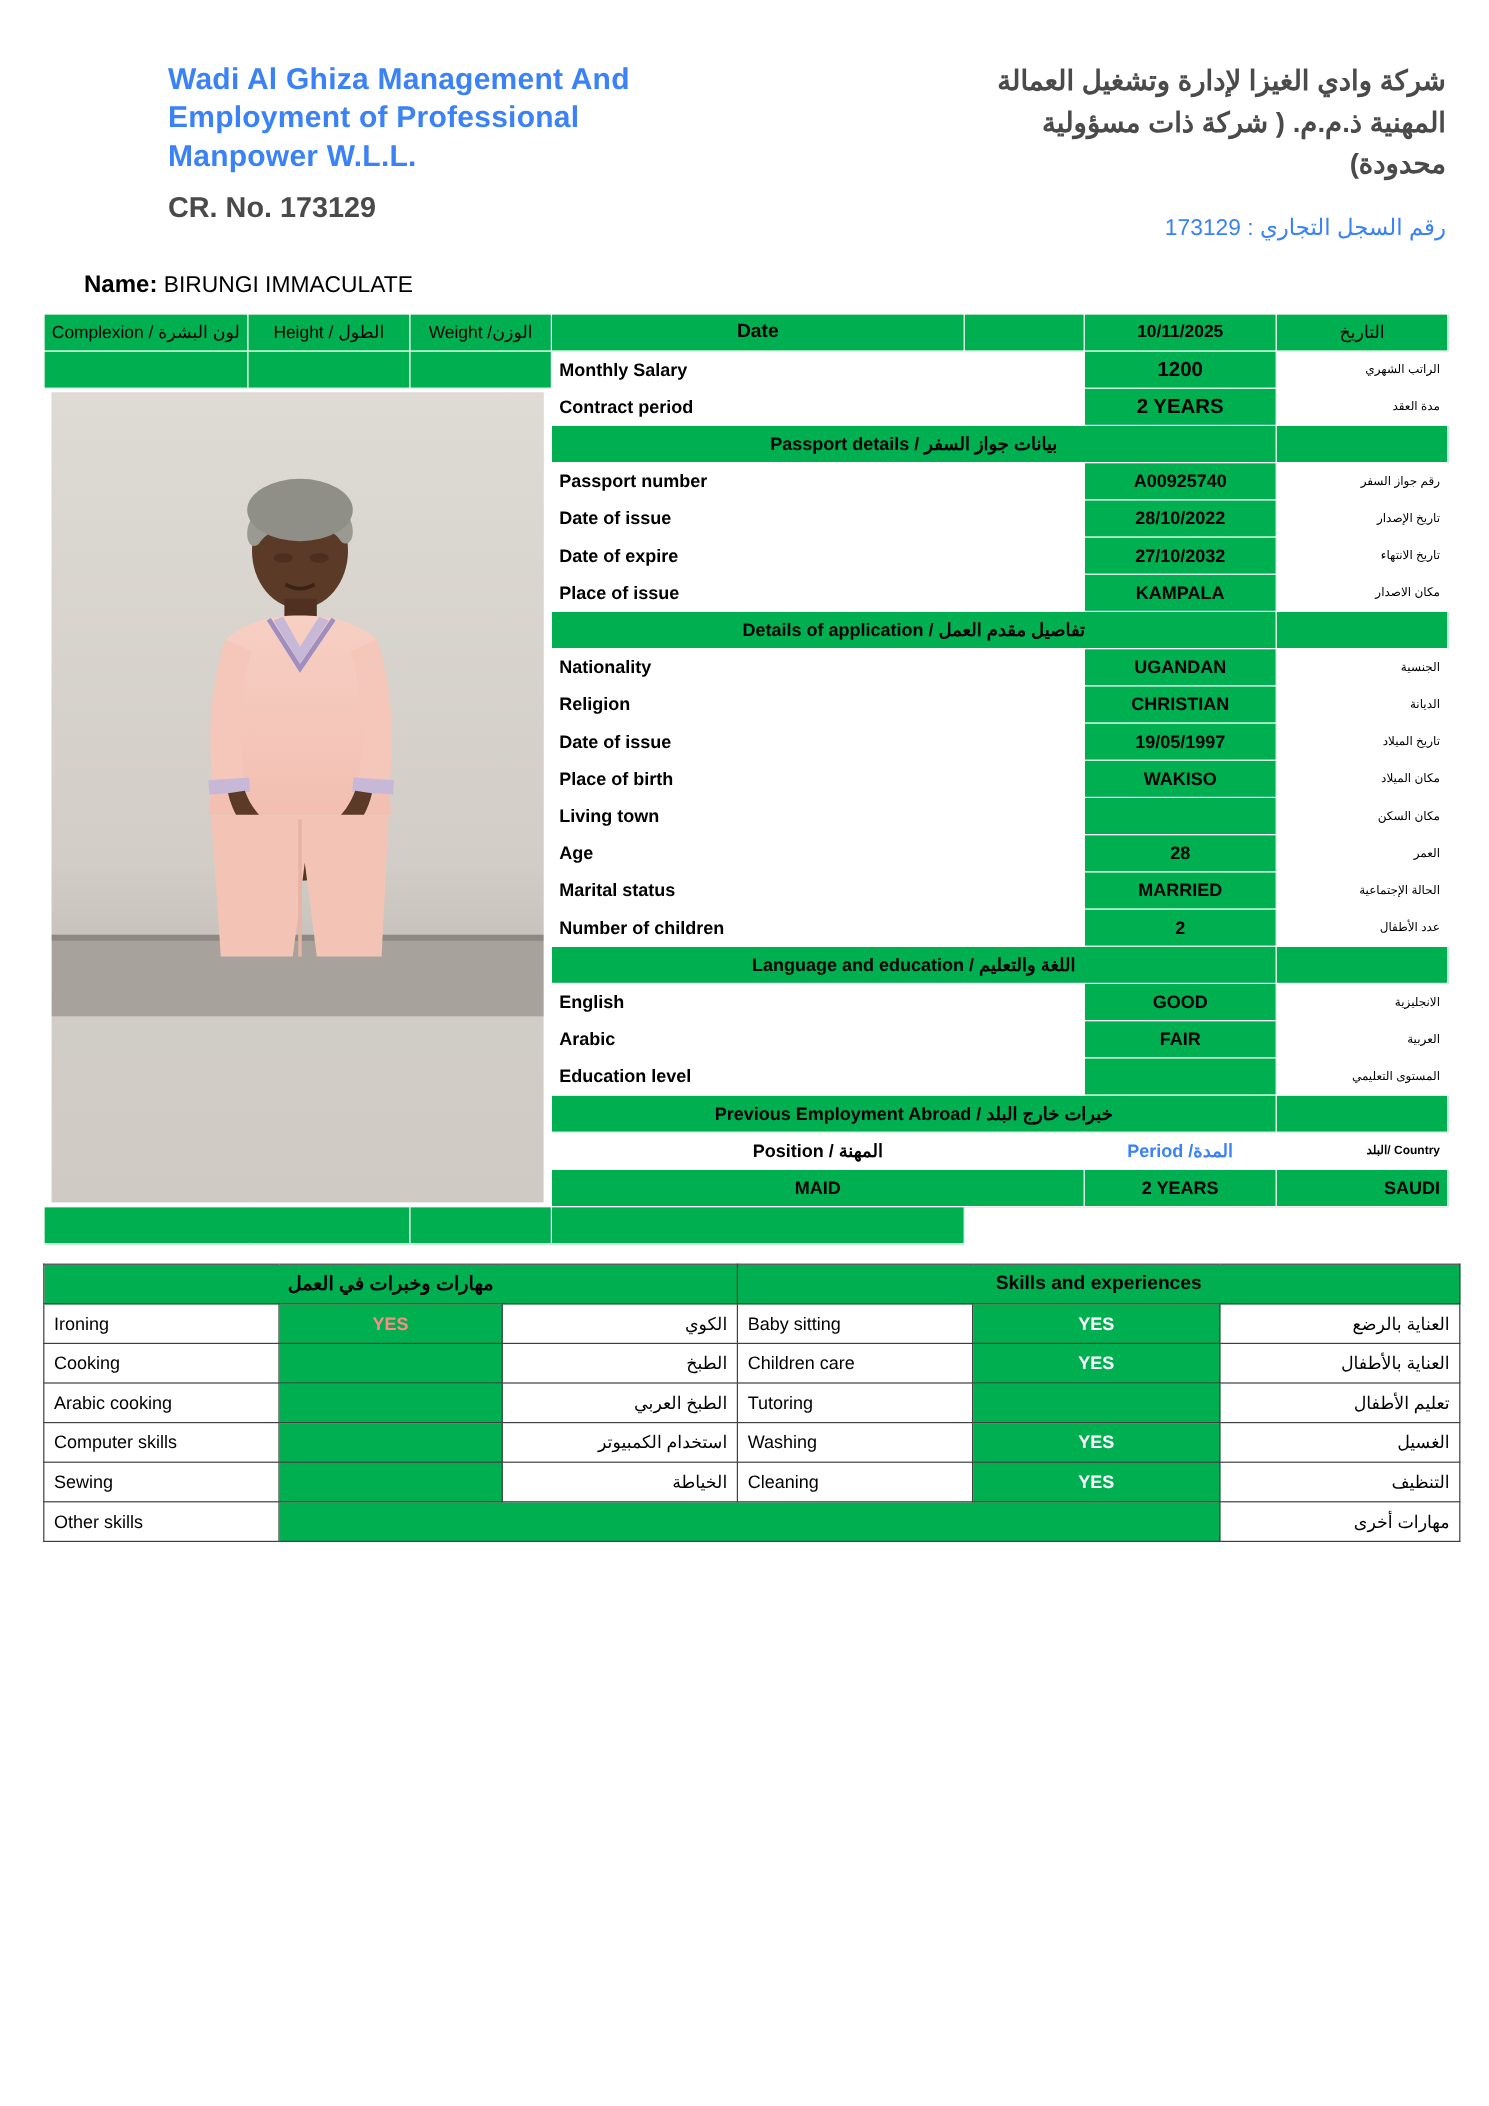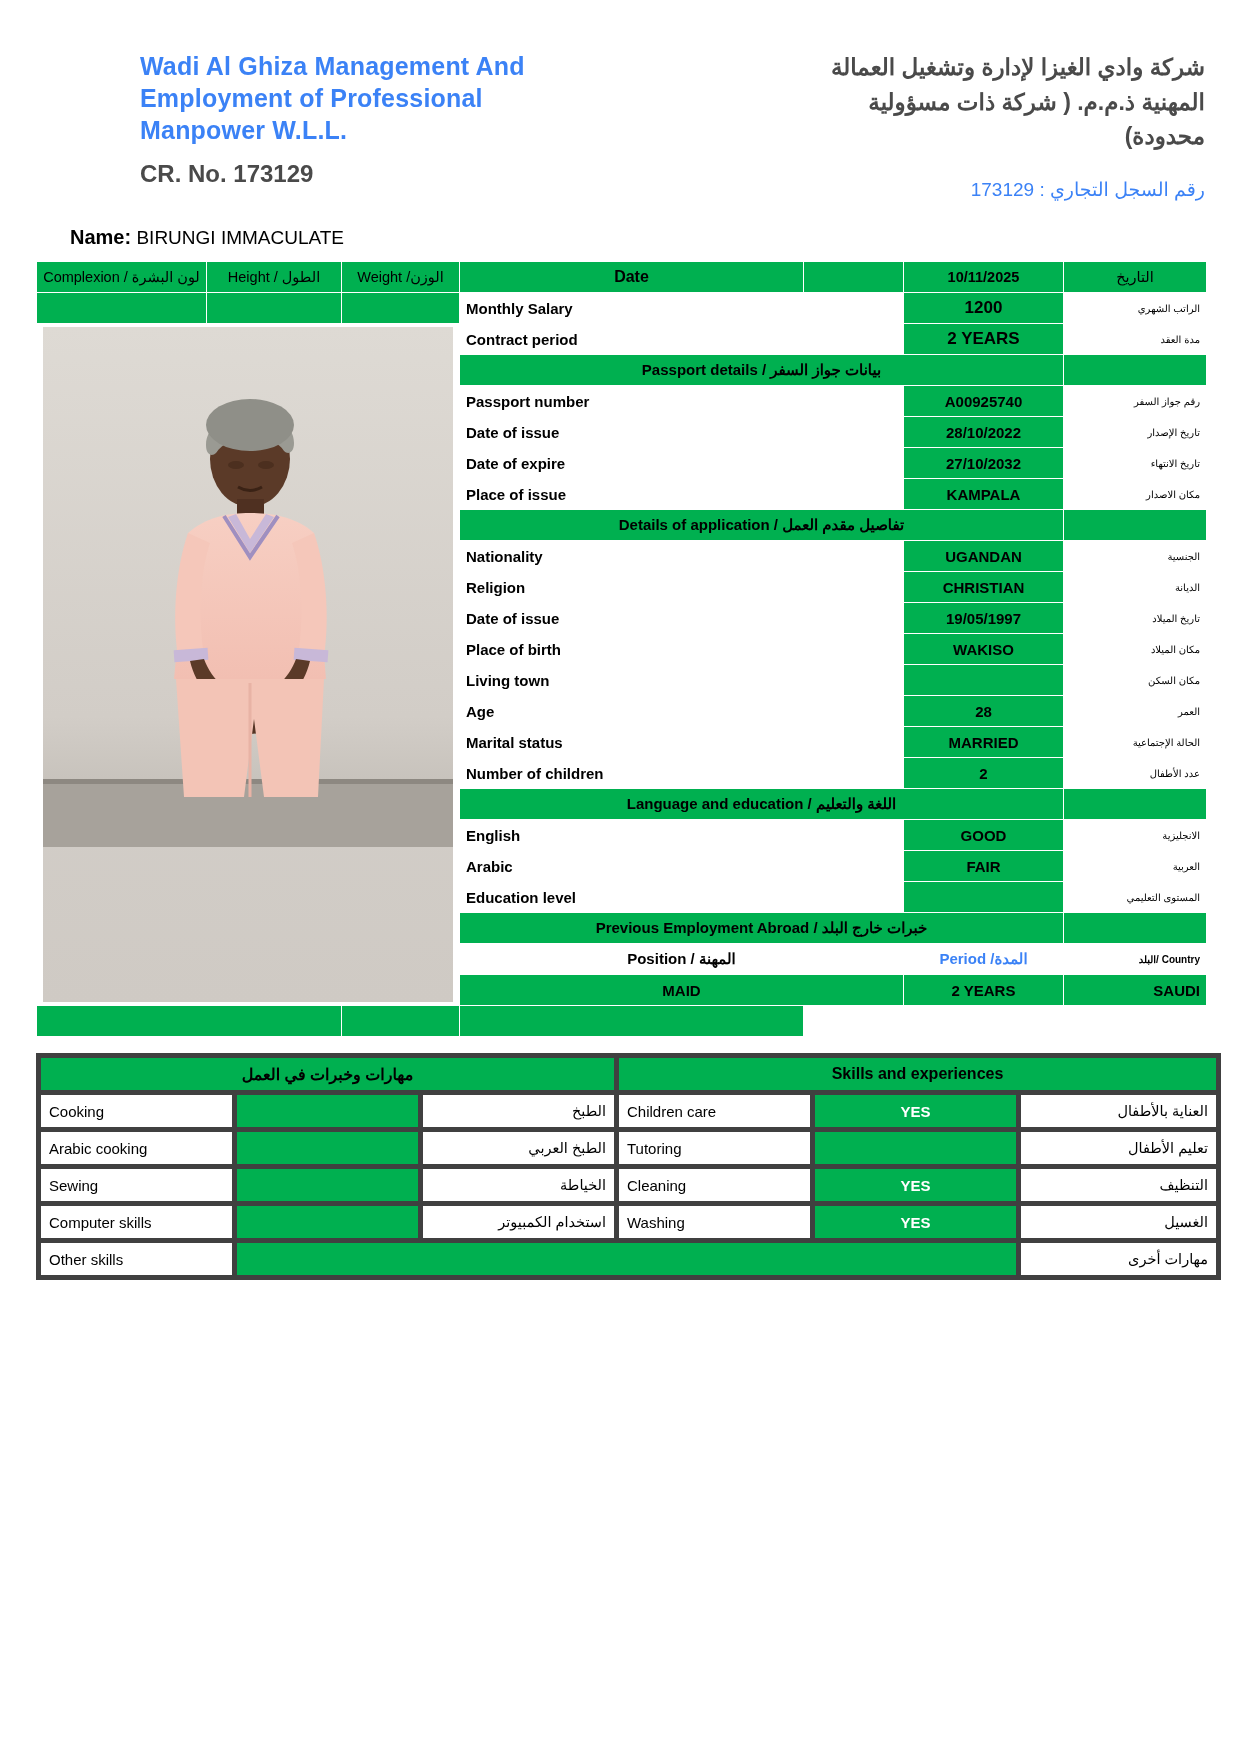--- a/index.html
+++ b/index.html
@@ -157,21 +157,21 @@
   .skills-wrap {
     margin: 16px 38px 0 36px;
   }
   table.skills {
     border-collapse: collapse;
     table-layout: fixed;
     width: 100%;
     font-size: 15px;
   }
   table.skills td {
-    border: 5px solid #404040;
+    border: 1px solid #404040;
     padding: 3px 8px;
     height: 26px;
     vertical-align: middle;
   }
   .sk-title td {
     background: #00B050;
     border: 1px solid #000;
     text-align: center;
     font-weight: bold;
     font-size: 16px;
@@ -443,58 +443,66 @@
         <col style="width:206px">
         <col style="width:200px">
       </colgroup>
 
       <tbody>
           <tr class="sk-title">
         <td colspan="3">مهارات وخبرات في العمل</td>
         <td colspan="3">Skills and experiences</td>
       </tr>
 
+      <tr>
+        <td class="sk-en">Ironing</td>
+        <td class="green yes">YES</td>
+        <td class="sk-ar">الكوي</td>
+        <td class="sk-en">Baby sitting</td>
+        <td class="green yesw">YES</td>
+        <td class="sk-ar">العناية بالرضع</td>
+      </tr>
 
       <tr>
         <td class="sk-en">Cooking</td>
         <td class="green yes"></td>
         <td class="sk-ar">الطبخ</td>
         <td class="sk-en">Children care</td>
         <td class="green yesw">YES</td>
         <td class="sk-ar">العناية بالأطفال</td>
       </tr>
 
       <tr>
         <td class="sk-en">Arabic cooking</td>
         <td class="green yes"></td>
         <td class="sk-ar">الطبخ العربي</td>
         <td class="sk-en">Tutoring</td>
         <td class="green yesw"></td>
         <td class="sk-ar">تعليم الأطفال</td>
       </tr>
 
       <tr>
+        <td class="sk-en">Computer skills</td>
+        <td class="green yes"></td>
+        <td class="sk-ar">استخدام الكمبيوتر</td>
+        <td class="sk-en">Washing</td>
+        <td class="green yesw">YES</td>
+        <td class="sk-ar">الغسيل</td>
+      </tr>
+
+      <tr>
         <td class="sk-en">Sewing</td>
         <td class="green yes"></td>
         <td class="sk-ar">الخياطة</td>
         <td class="sk-en">Cleaning</td>
         <td class="green yesw">YES</td>
         <td class="sk-ar">التنظيف</td>
       </tr>
 
       <tr>
-        <td class="sk-en">Computer skills</td>
-        <td class="green yes"></td>
-        <td class="sk-ar">استخدام الكمبيوتر</td>
-        <td class="sk-en">Washing</td>
-        <td class="green yesw">YES</td>
-        <td class="sk-ar">الغسيل</td>
-      </tr>
-
-      <tr>
         <td class="sk-en">Other skills</td>
         <td class="green" colspan="4"></td>
         <td class="sk-ar">مهارات أخرى</td>
       </tr>
     </tbody>
       </table>
   </div>
 
 </div>
 

